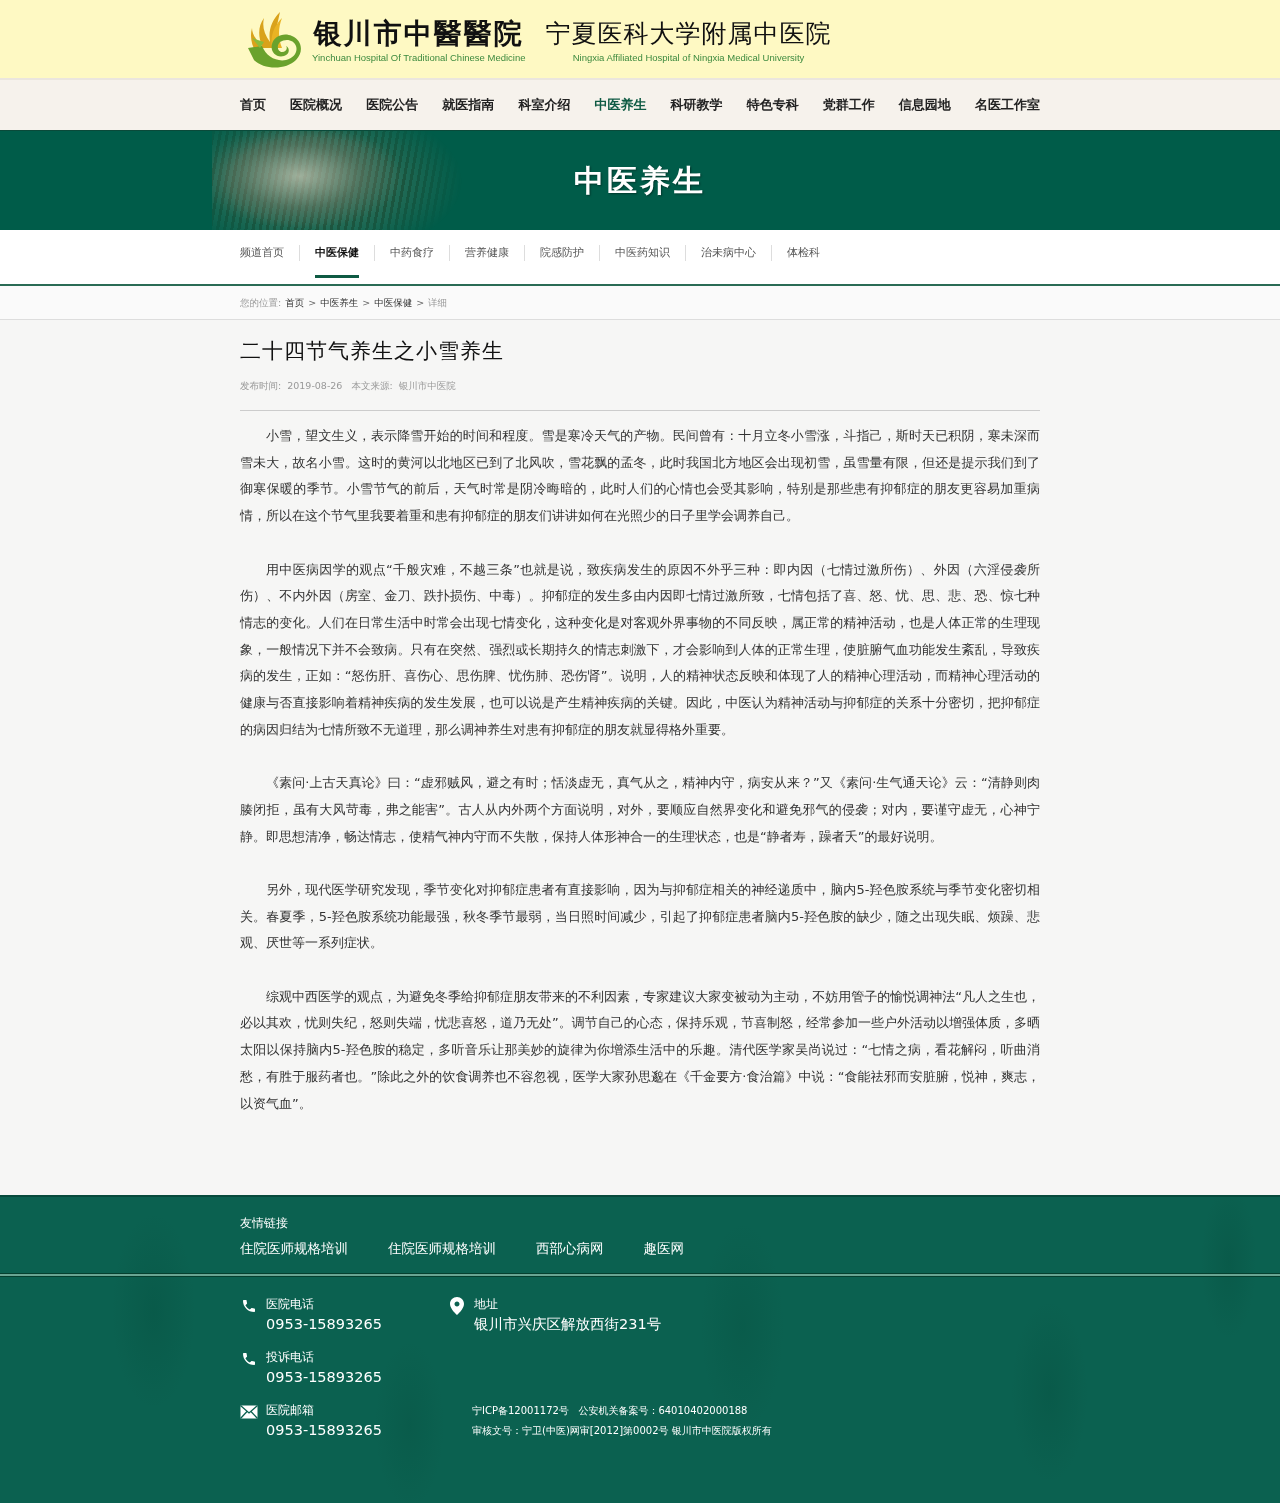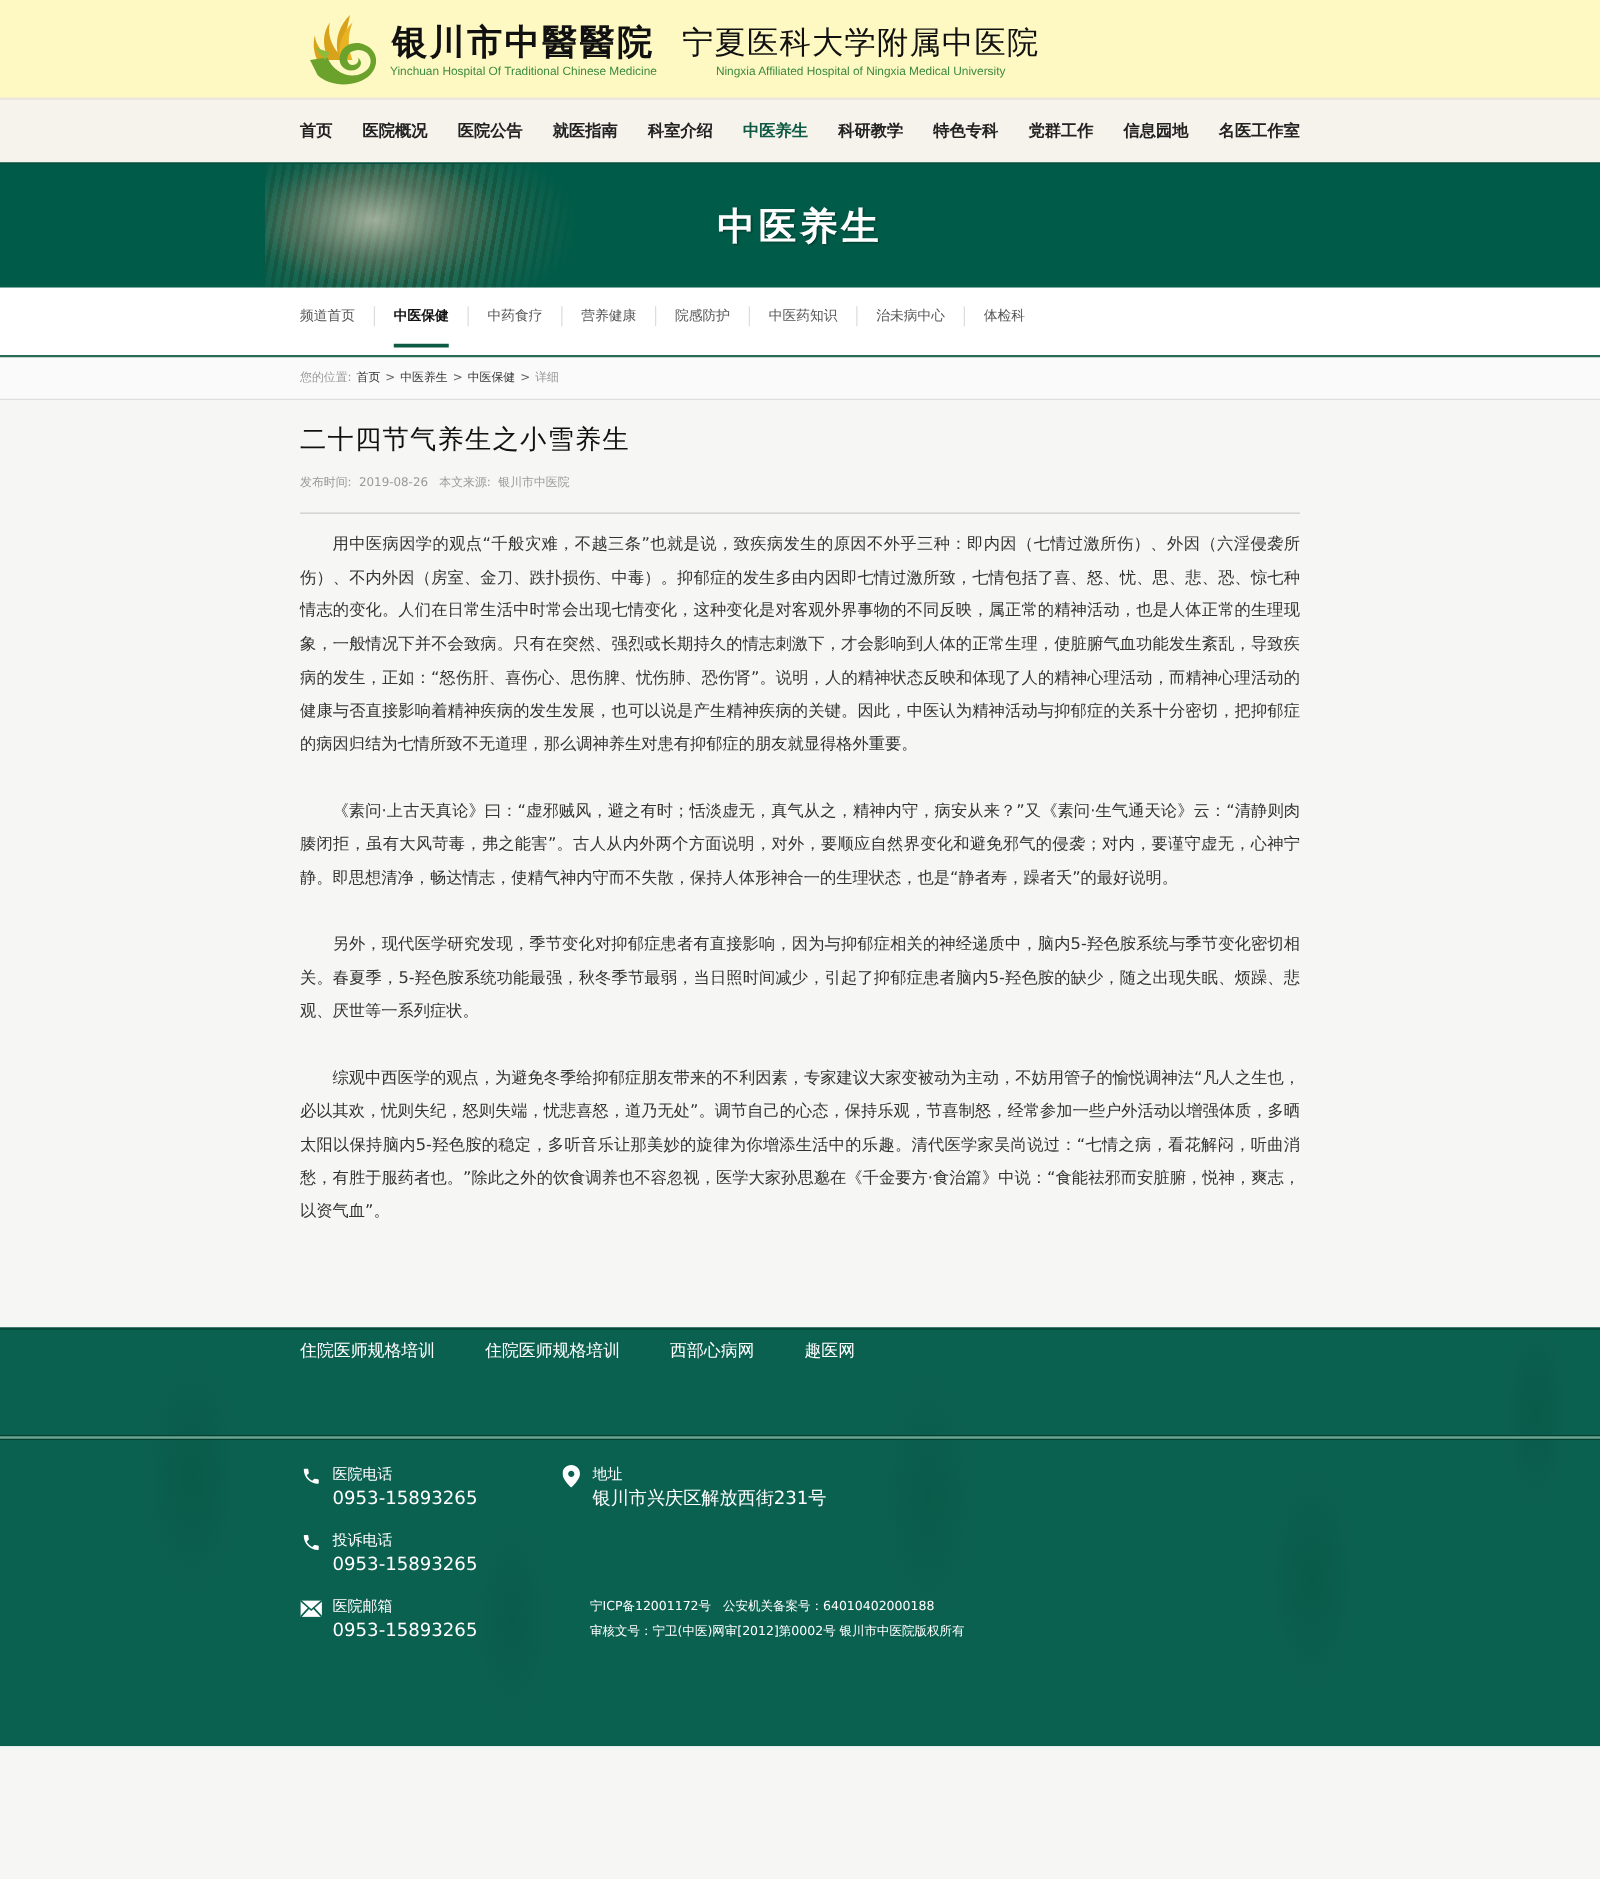--- a/index.html
+++ b/index.html
@@ -167,29 +167,31 @@
   </div>
 </div>
 
 <main class="wrap article">
   <h1>二十四节气养生之小雪养生</h1>
   <div class="meta">
     <span>发布时间:</span><span>2019-08-26</span>
     <span>本文来源:</span><span>银川市中医院</span>
   </div>
   <div class="body">
+    <p>小雪，望文生义，表示降雪开始的时间和程度。雪是寒冷天气的产物。民间曾有：十月立冬小雪涨，斗指己，斯时天已积阴，寒未深而雪未大，故名小雪。这时的黄河以北地区已到了北风吹，雪花飘的孟冬，此时我国北方地区会出现初雪，虽雪量有限，但还是提示我们到了御寒保暖的季节。小雪节气的前后，天气时常是阴冷晦暗的，此时人们的心情也会受其影响，特别是那些患有抑郁症的朋友更容易加重病情，所以在这个节气里我要着重和患有抑郁症的朋友们讲讲如何在光照少的日子里学会调养自己。</p>
     <p>用中医病因学的观点“千般灾难，不越三条”也就是说，致疾病发生的原因不外乎三种：即内因（七情过激所伤）、外因（六淫侵袭所伤）、不内外因（房室、金刀、跌扑损伤、中毒）。抑郁症的发生多由内因即七情过激所致，七情包括了喜、怒、忧、思、悲、恐、惊七种情志的变化。人们在日常生活中时常会出现七情变化，这种变化是对客观外界事物的不同反映，属正常的精神活动，也是人体正常的生理现象，一般情况下并不会致病。只有在突然、强烈或长期持久的情志刺激下，才会影响到人体的正常生理，使脏腑气血功能发生紊乱，导致疾病的发生，正如：“怒伤肝、喜伤心、思伤脾、忧伤肺、恐伤肾”。说明，人的精神状态反映和体现了人的精神心理活动，而精神心理活动的健康与否直接影响着精神疾病的发生发展，也可以说是产生精神疾病的关键。因此，中医认为精神活动与抑郁症的关系十分密切，把抑郁症的病因归结为七情所致不无道理，那么调神养生对患有抑郁症的朋友就显得格外重要。</p>
     <p>《素问·上古天真论》曰：“虚邪贼风，避之有时；恬淡虚无，真气从之，精神内守，病安从来？”又《素问·生气通天论》云：“清静则肉腠闭拒，虽有大风苛毒，弗之能害”。古人从内外两个方面说明，对外，要顺应自然界变化和避免邪气的侵袭；对内，要谨守虚无，心神宁静。即思想清净，畅达情志，使精气神内守而不失散，保持人体形神合一的生理状态，也是“静者寿，躁者夭”的最好说明。</p>
     <p>另外，现代医学研究发现，季节变化对抑郁症患者有直接影响，因为与抑郁症相关的神经递质中，脑内5-羟色胺系统与季节变化密切相关。春夏季，5-羟色胺系统功能最强，秋冬季节最弱，当日照时间减少，引起了抑郁症患者脑内5-羟色胺的缺少，随之出现失眠、烦躁、悲观、厌世等一系列症状。</p>
     <p>综观中西医学的观点，为避免冬季给抑郁症朋友带来的不利因素，专家建议大家变被动为主动，不妨用管子的愉悦调神法“凡人之生也，必以其欢，忧则失纪，怒则失端，忧悲喜怒，道乃无处”。调节自己的心态，保持乐观，节喜制怒，经常参加一些户外活动以增强体质，多晒太阳以保持脑内5-羟色胺的稳定，多听音乐让那美妙的旋律为你增添生活中的乐趣。清代医学家吴尚说过：“七情之病，看花解闷，听曲消愁，有胜于服药者也。”除此之外的饮食调养也不容忽视，医学大家孙思邈在《千金要方·食治篇》中说：“食能祛邪而安脏腑，悦神，爽志，以资气血”。</p>
   </div>
 </main>
 
 <footer class="footer">
   <div class="wrap links-section">
+    <div class="links-title">友情链接</div>
     <div class="links-row">
       <a>住院医师规格培训</a>
       <a>住院医师规格培训</a>
       <a>西部心病网</a>
       <a>趣医网</a>
     </div>
   </div>
   <div class="links-divider"></div>
   <div class="wrap info-section">
     <div class="contact" style="top:18px;">

